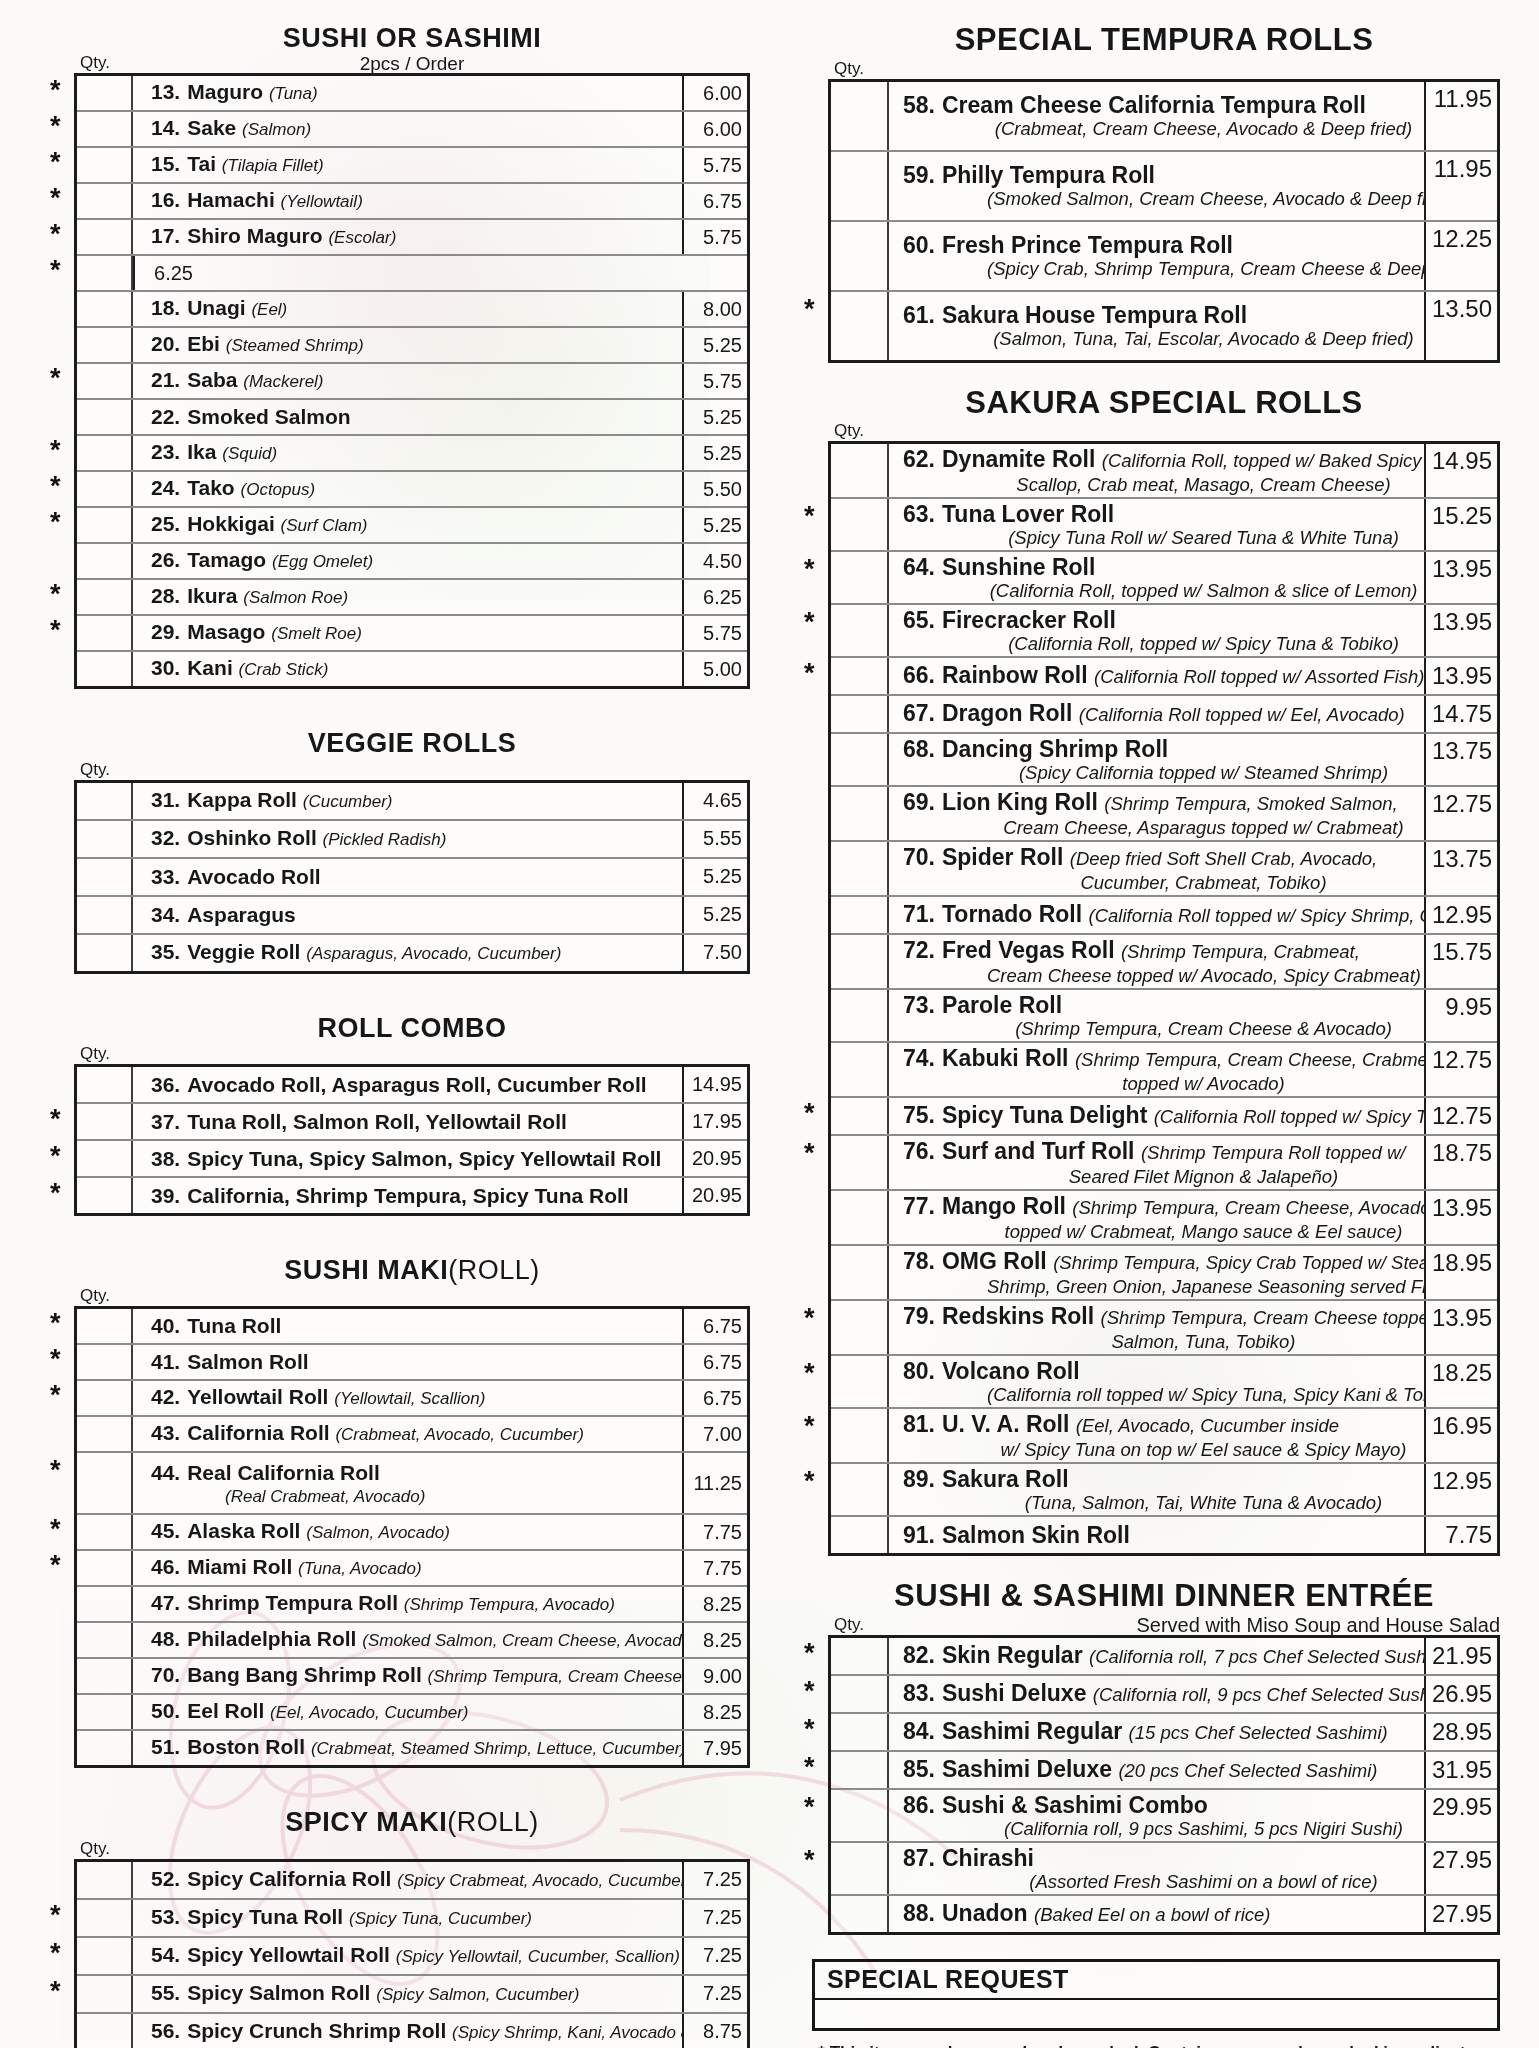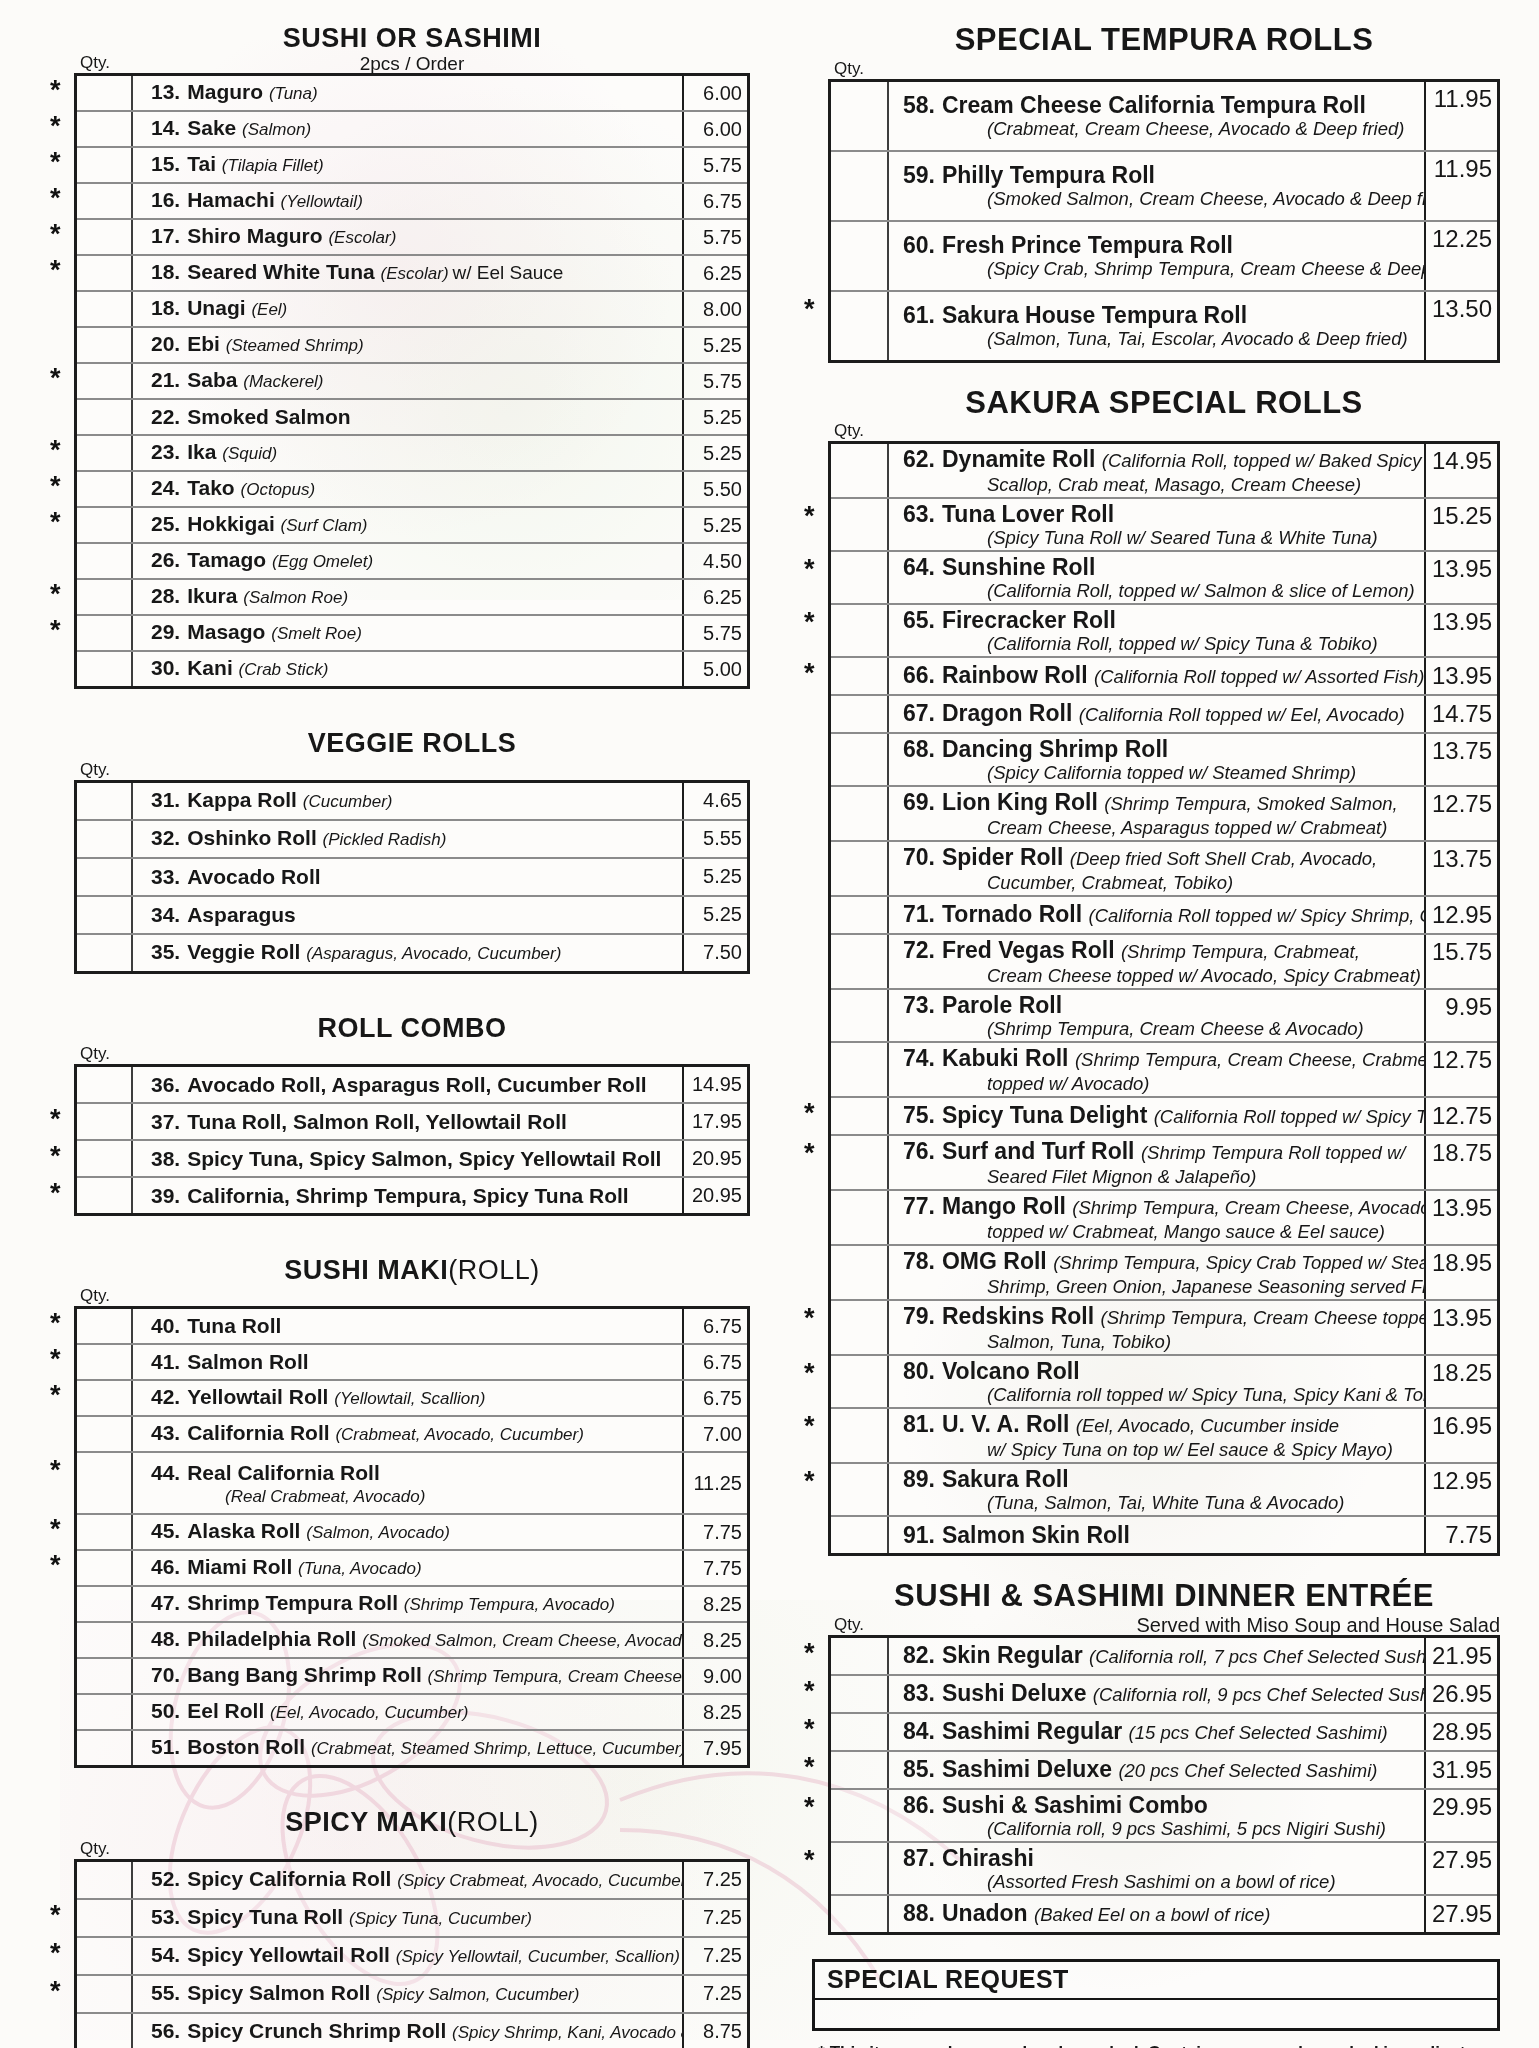--- a/index.html
+++ b/index.html
@@ -61,21 +61,21 @@
   .line1{line-height:26px;white-space:nowrap;}
   .num{font-weight:bold;margin-right:7px;}
   .nm{font-weight:bold;}
   .col-left  .line1{font-size:21px;}
   .col-right .line1{font-size:23px;}
   .desc{font-style:italic;font-weight:400;}
   .col-left  .desc{font-size:17px;}
   .col-right .desc{font-size:18.5px;}
   .sfx{font-size:19px;font-weight:400;margin-left:4px;}
   .line2{line-height:21px;padding-left:74px;white-space:nowrap;}
-  .col-right .line2{padding-left:84px;}
+  .col-right .line2{padding-left:84px;text-align:center;}
   .price-cell{flex:0 0 58px;border-left:2.5px solid #1c1c1c;
               display:flex;align-items:center;justify-content:flex-end;
               padding-right:5px;font-size:20px;font-weight:500;}
   .col-right .price-cell{flex-basis:66px;font-size:24px;}
   .col-right .row.two .price-cell{align-items:flex-start;padding-top:3px;}
   .star{position:absolute;left:-27px;top:50%;transform:translateY(-58%);
         font-size:27px;font-weight:bold;color:#111;}
   .row.two .star{top:20px;}
   
   .sr-box{margin-left:14px;border:3px solid #161616;height:66px;background:rgba(255,255,255,.3);}
@@ -150,23 +150,20 @@
           <span class="star">*</span>
           <div class="qty-cell"></div>
           <div class="item-cell">
             <div class="line1"><span class="num">17.</span><span class="nm">Shiro Maguro</span> <span class="desc">(Escolar)</span></div>
           </div>
           <div class="price-cell">5.75</div>
         </div>
         <div class="row">
           <span class="star">*</span>
           <div class="qty-cell"></div>
-          <div class="item-cell">
-            <div class="line1"><span class="num">18.</span><span class="nm">Seared White Tuna</span> <span class="desc">(Escolar)</span><span class="sfx">w/ Eel Sauce</span></div>
-          </div>
           <div class="price-cell">6.25</div>
         </div>
         <div class="row">
           <div class="qty-cell"></div>
           <div class="item-cell">
             <div class="line1"><span class="num">18.</span><span class="nm">Unagi</span> <span class="desc">(Eel)</span></div>
           </div>
           <div class="price-cell">8.00</div>
         </div>
         <div class="row">

